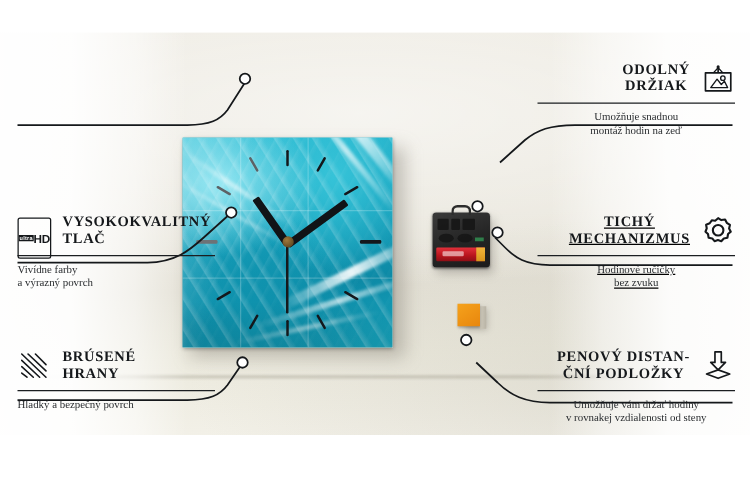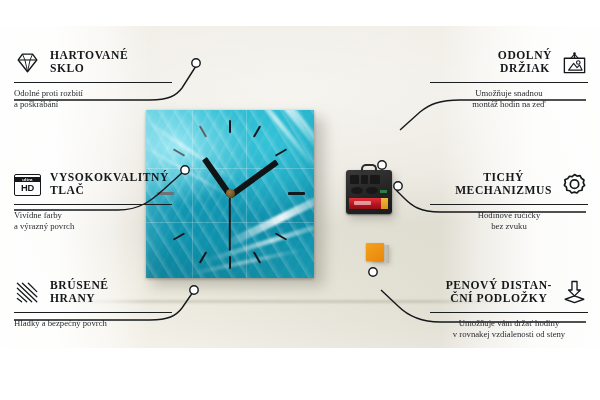--- a/index.html
+++ b/index.html
@@ -159,22 +159,22 @@
   .rule { height:1px; background:#1b1e21; margin:6px 0 5px; width:100%; }
   .fdesc {
     font-family:"Liberation Serif", serif;
     font-size:8.7px;
     line-height:11.2px;
     color:#2a2d30;
   }
 
   
   .hdbadge {
-    width:27px; height:22px; margin-top:3px; border:1.6px solid #15181b; border-radius:2px;
-    display:flex; flex-direction:column; align-items:center; justify-content:center; gap:0;
+    width:27px; height:33px; margin-top:3px; border:1.6px solid #15181b; border-radius:2px;
+    display:flex; flex-direction:row; align-items:center; justify-content:center; gap:0;
   }
   .hd-ultra { font:700 4.4px "Liberation Sans",sans-serif; letter-spacing:.2px; color:#fff;
               background:#15181b; width:100%; text-align:center; line-height:5.6px; }
   .hd-main  { font:700 9.4px "Liberation Sans",sans-serif; color:#15181b; line-height:11px; letter-spacing:-.2px; }
 </style>
 </head>
 <body>
 
 <div id="stage">
 
@@ -263,43 +263,20 @@
     <g fill="#ffffff" stroke="#15181b" stroke-width="1.4">
       <circle cx="196" cy="63" r="4.2"></circle>
       <circle cx="185" cy="170" r="4.2"></circle>
       <circle cx="194" cy="290" r="4.2"></circle>
       <circle cx="382" cy="165" r="4.2"></circle>
       <circle cx="398" cy="186" r="4.2"></circle>
       <circle cx="373" cy="272" r="4.2"></circle>
     </g>
   </svg>
 
-  <div class="feature left" style="top:48px;">
-    <div class="head-row">
-      <div class="ficon">
-        <svg viewBox="0 0 32 32">
-            <g fill="none" stroke="#15181b" stroke-width="1.6" stroke-linejoin="round">
-          <path d="M5 13 L16 27 L27 13 L22 6 L10 6 Z"></path>
-          <path d="M5 13 H27" stroke-width="1.3"></path>
-          <path d="M10 6 L13 13 L16 27" stroke-width="1.1"></path>
-          <path d="M22 6 L19 13 L16 27" stroke-width="1.1"></path>
-        </g>
-          </svg>
-      </div>
-      <div class="ftitle">
-        <div>HARTOVANÉ</div>
-        <div>SKLO</div>
-      </div>
-    </div>
-    <div class="rule"></div>
-    <div class="fdesc">
-      <div>Odolné proti rozbití</div>
-      <div>a poškrábání</div>
-    </div>
-  </div>
 
   <div class="feature left" style="top:170px;">
     <div class="head-row">
       <div class="ficon">
         <div class="hdbadge">
           <div class="hd-ultra">ultra</div>
           <div class="hd-main">HD</div>
         </div>
       </div>
       <div class="ftitle">
@@ -358,21 +335,21 @@
         <div>DRŽIAK</div>
       </div>
     </div>
     <div class="rule"></div>
     <div class="fdesc">
       <div>Umožňuje snadnou</div>
       <div>montáž hodin na zeď</div>
     </div>
   </div>
 
-  <div class="feature right" style="top:170px;">
+  <div class="feature right" style="top:170px;text-decoration:underline;">
     <div class="head-row">
       <div class="ficon">
         <svg viewBox="0 0 32 32">
           <g fill="none" stroke="#15181b" stroke-width="2" stroke-linejoin="round">
             <path d="M16 4.2 L19 6 L22.6 5.4 L24.2 8.6 L27.2 10.6 L26.4 14 L28 17 L25.4 19.2
                      L24.8 22.8 L21.4 23.4 L19 26 L15.8 25 L12.6 26 L10.4 23.4 L7 22.8
                      L6.4 19.2 L4 17 L5.2 13.8 L4.6 10.4 L8 9 L10 6.2 L13.2 6.6 Z"></path>
             <circle cx="16" cy="15.6" r="5"></circle>
           </g>
         </svg>

